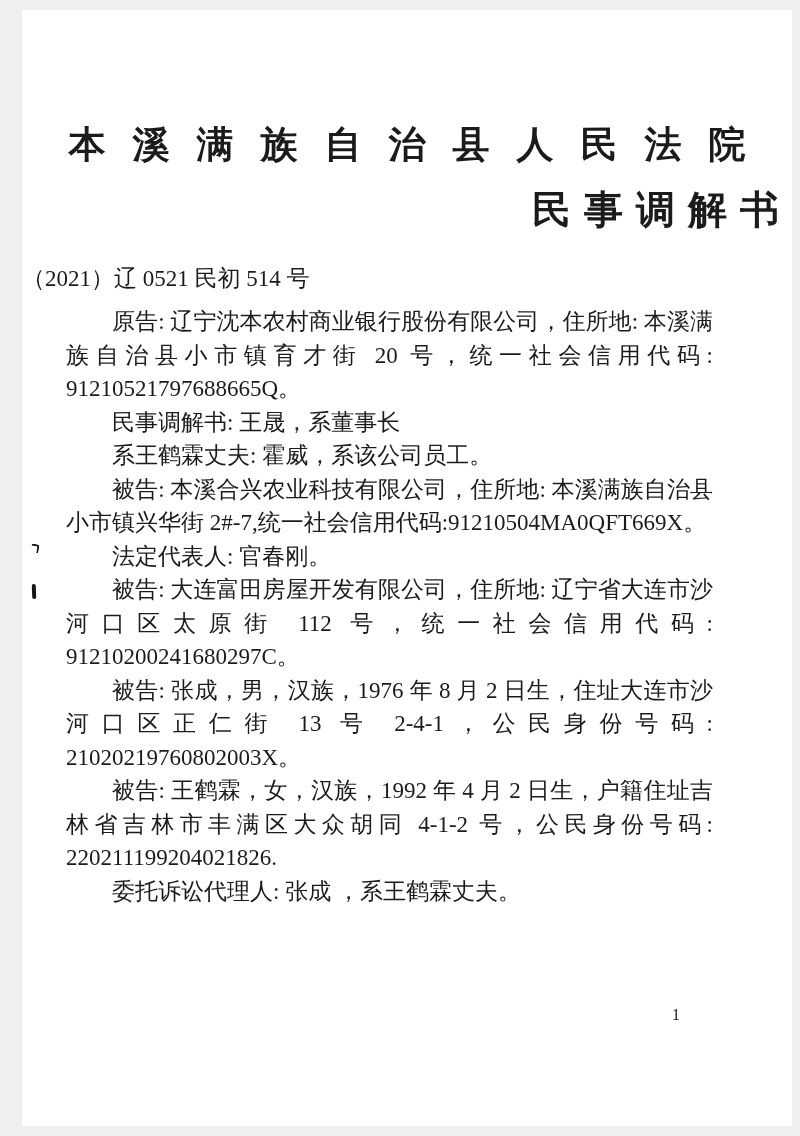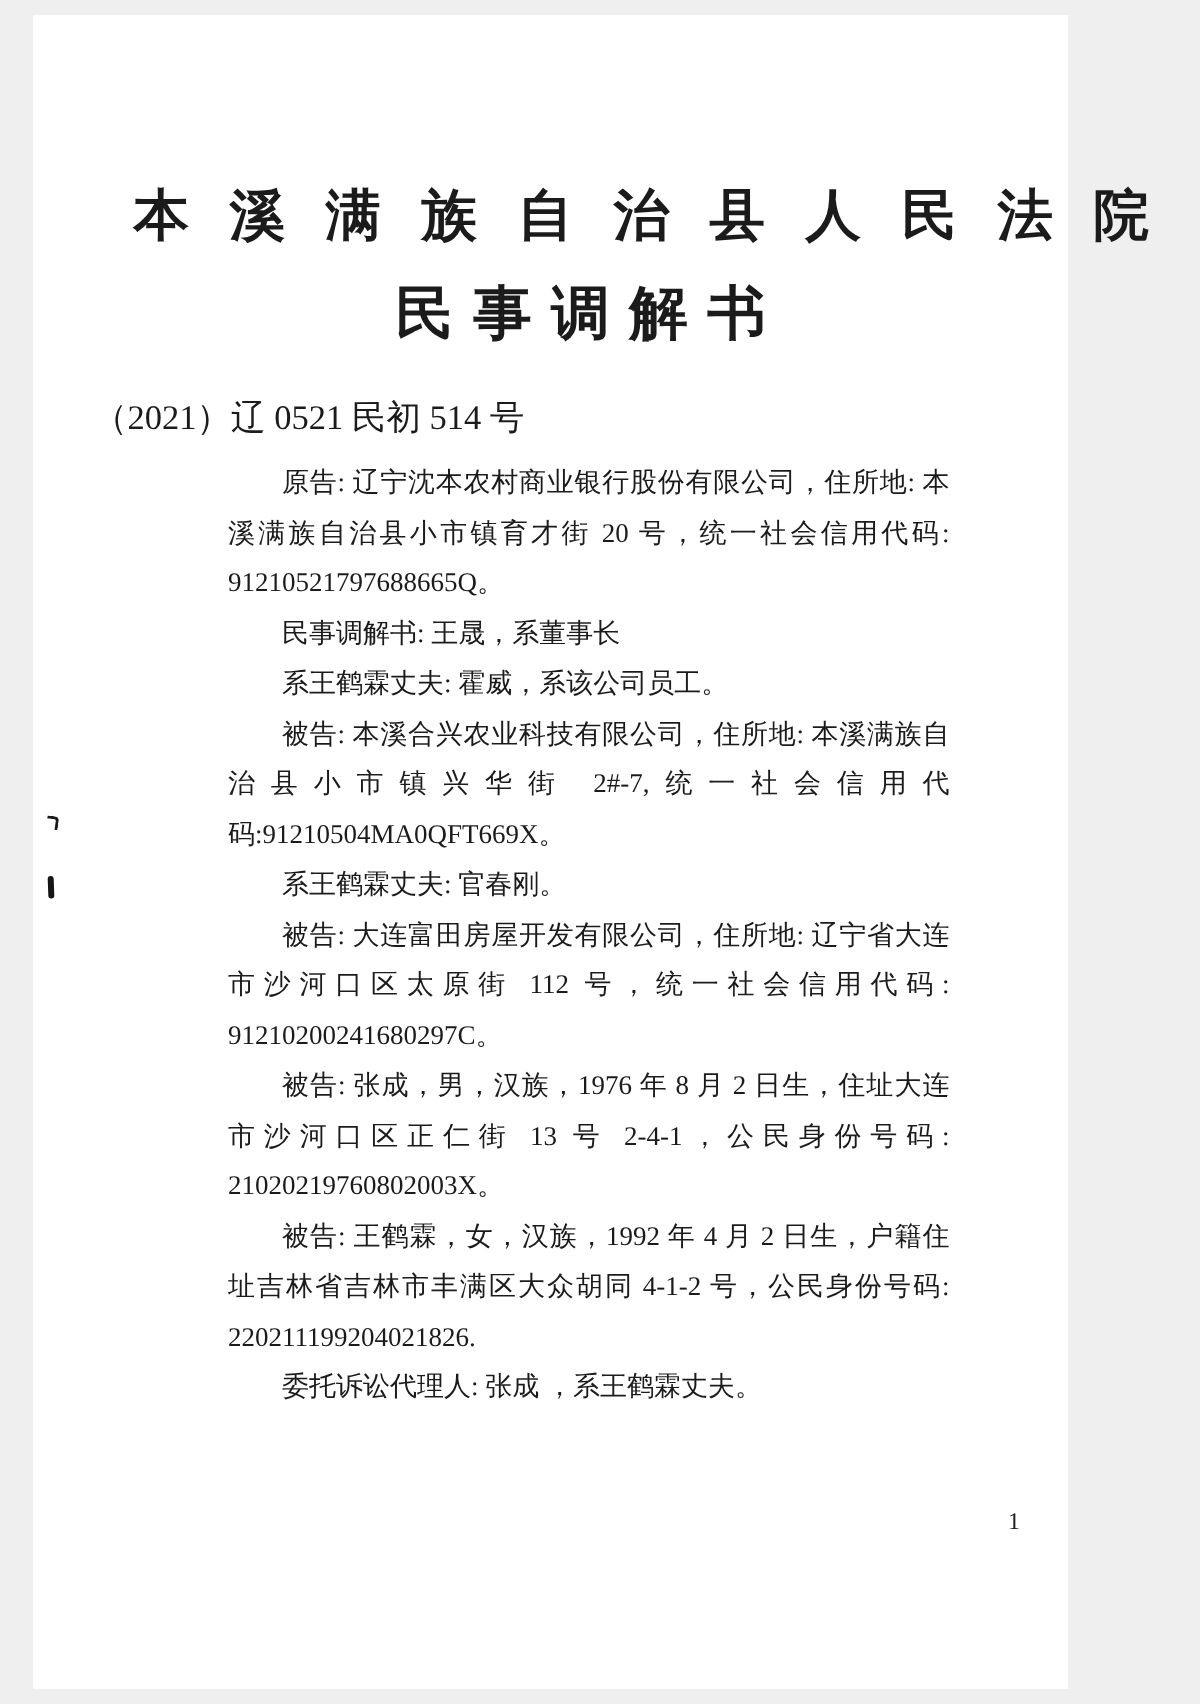--- a/index.html
+++ b/index.html
@@ -12,27 +12,26 @@
   }
   .canvas {
     position: relative;
     width: 800px;
     height: 1136px;
     background: #efefef;
   }
   .page {
     position: relative;
     box-sizing: border-box;
-    width: 690px;
+    width: 770px;
     height: 1116px;
     margin: 10px 0 10px 22px;
     background: #ffffff;
     color: #1b1b1b;
     font-family: "Liberation Serif", "DejaVu Serif", serif;
-    padding-left: 40px;
   }
   .header {
     padding-top: 116px;
     text-align: center;
   }
   .court-name {
     margin: 0;
     font-size: 37px;
     font-weight: bold;
     line-height: 1;
@@ -41,32 +40,33 @@
     white-space: nowrap;
   }
   .doc-title {
     margin: 27px 0 0 0;
     font-size: 39px;
     font-weight: bold;
     line-height: 1;
     letter-spacing: 13px;
     text-indent: 13px;
     white-space: nowrap;
+    text-align: right;
   }
   .case-number {
     margin-top: 38px;
     padding-right: 146px;
     text-align: left;
     font-size: 23px;
     line-height: 1;
     white-space: nowrap;
   }
   .body-text {
-    margin: 15px 79px 0 90px;
-    font-size: 18px;
+    margin: 15px 79px 0 44px;
+    font-size: 23px;
     line-height: 33.5px;
     text-align: justify;
   }
   .body-text p {
     margin: 0;
     text-indent: 2em;
   }
   .page-number {
     position: absolute;
     left: 650px;
@@ -109,21 +109,21 @@
       <h2 class="doc-title">民事调解书</h2>
     </div>
 
     <div class="case-number">（2021）辽 0521 民初 514 号</div>
 
     <div class="body-text">
       <p>原告: 辽宁沈本农村商业银行股份有限公司，住所地: 本溪满族自治县小市镇育才街 20 号，统一社会信用代码: 91210521797688665Q。</p>
       <p>民事调解书: 王晟，系董事长</p>
       <p>系王鹤霖丈夫: 霍威，系该公司员工。</p>
       <p>被告: 本溪合兴农业科技有限公司，住所地: 本溪满族自治县小市镇兴华街 2#-7,统一社会信用代码:91210504MA0QFT669X。</p>
-      <p>系王鹤霖丈夫: 官春刚。</p>
+      <p>法定代表人: 官春刚。</p>
       <p>被告: 大连富田房屋开发有限公司，住所地: 辽宁省大连市沙河口区太原街 112 号，统一社会信用代码: 91210200241680297C。</p>
       <p>被告: 张成，男，汉族，1976 年 8 月 2 日生，住址大连市沙河口区正仁街 13 号 2-4-1，公民身份号码: 21020219760802003X。</p>
       <p>被告: 王鹤霖，女，汉族，1992 年 4 月 2 日生，户籍住址吉林省吉林市丰满区大众胡同 4-1-2 号，公民身份号码: 220211199204021826.</p>
       <p>委托诉讼代理人: 张成 ，系王鹤霖丈夫。</p>
     </div>
 
     <div class="ink-mark-hook"></div>
     <div class="ink-mark-dash"></div>
 
     <div class="page-number">1</div>

